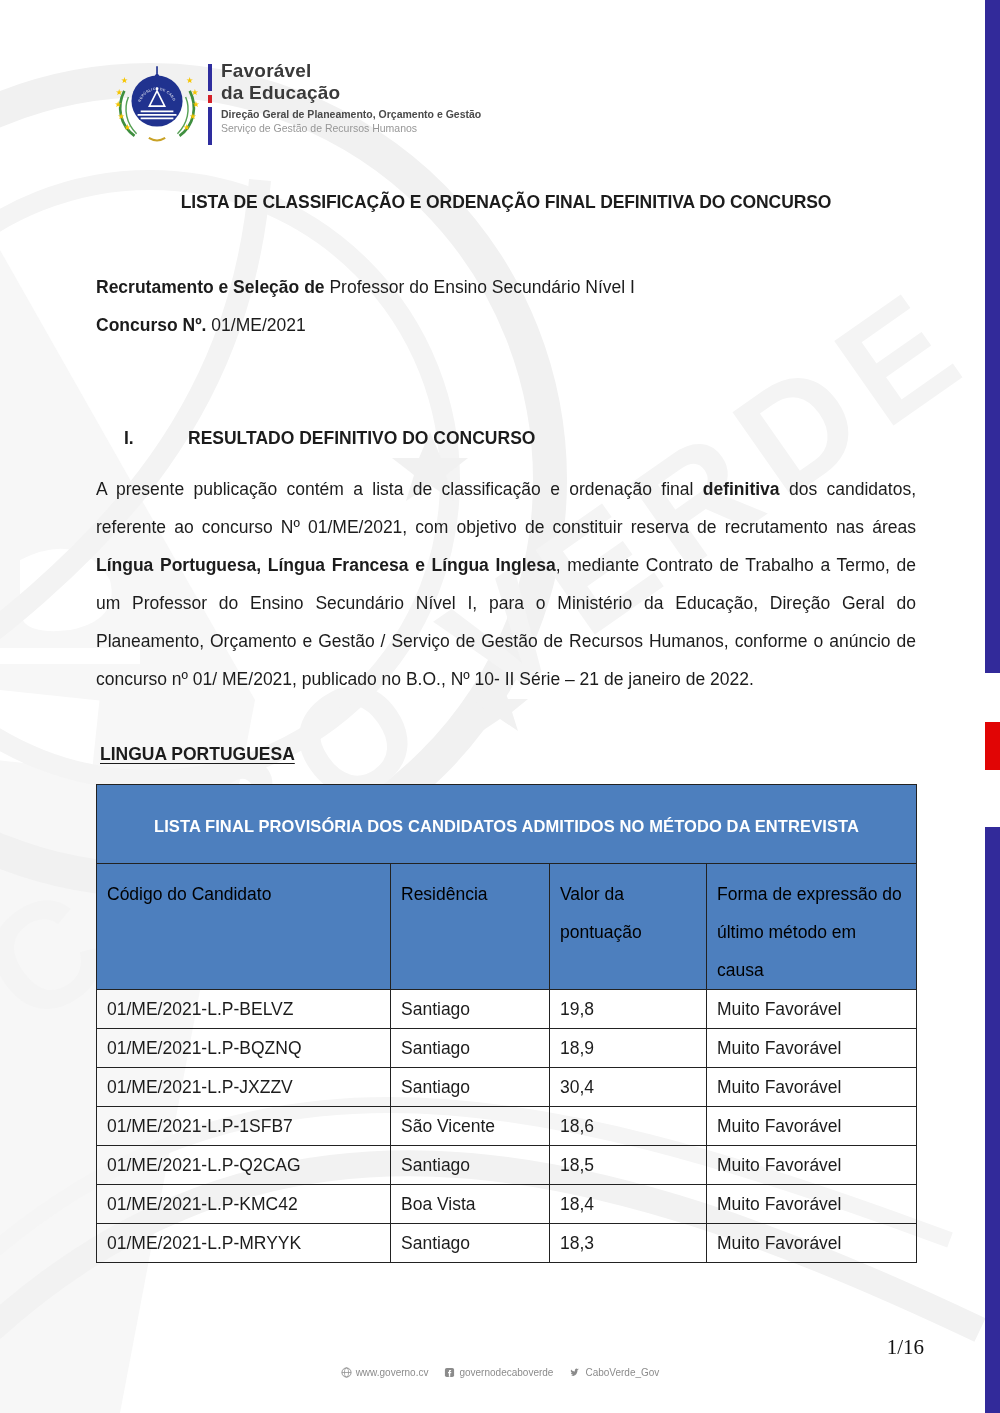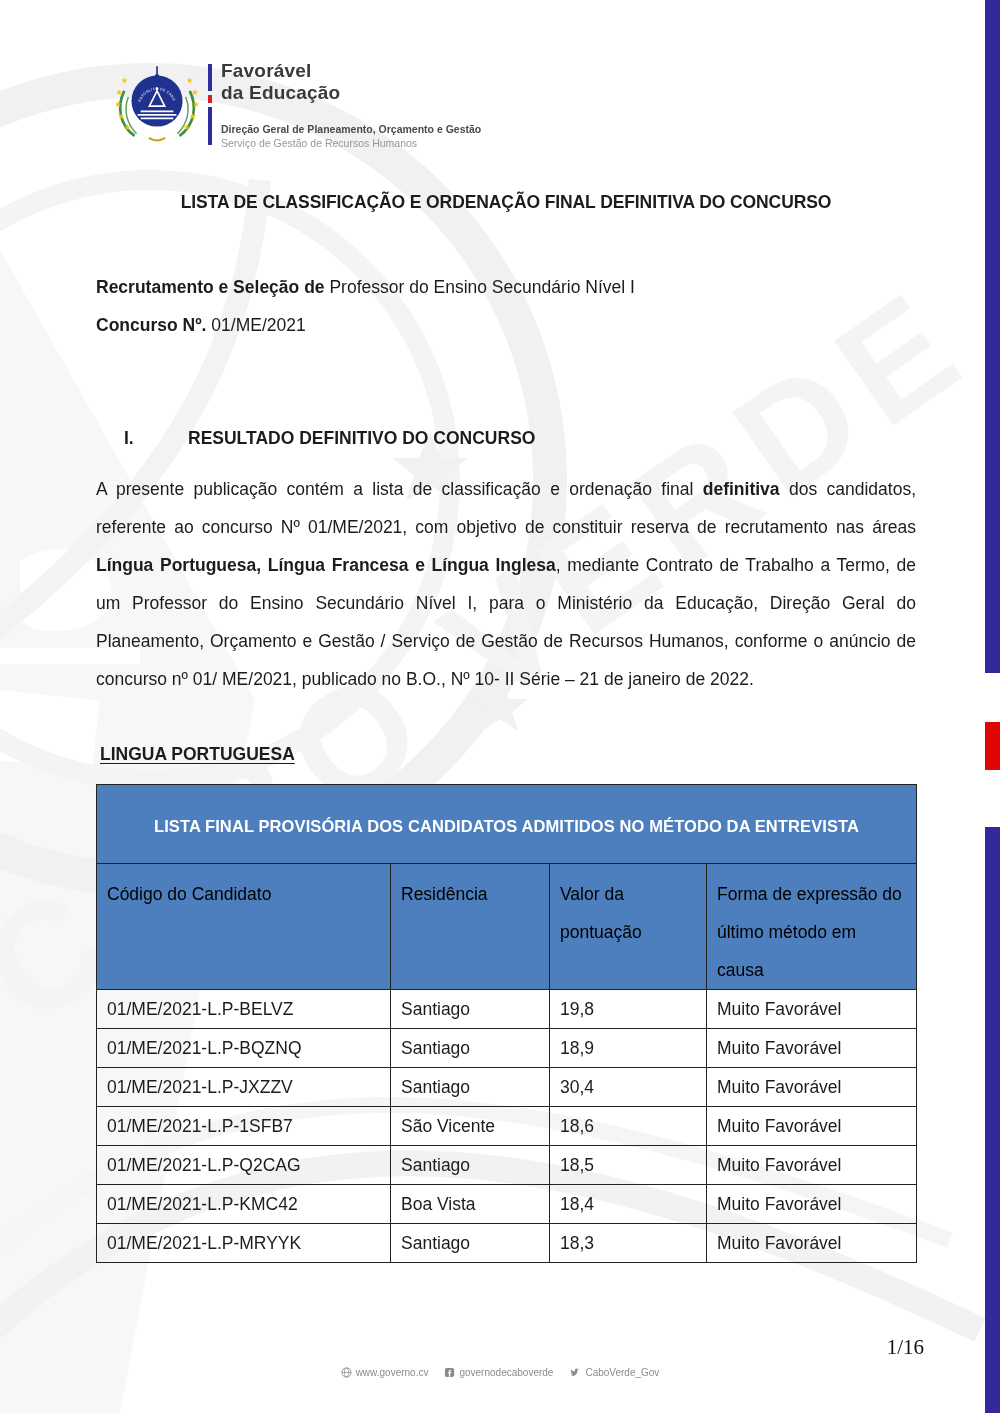--- a/index.html
+++ b/index.html
@@ -13,21 +13,21 @@
 
   .letterhead{position:absolute;left:110px;top:52px;display:flex;align-items:flex-start;z-index:3;}
   .emblem{width:92px;height:92px;}
   .lh-divider{display:flex;flex-direction:column;margin:12px 0 0 6px;width:4px;}
   .lh-divider .seg-blue1{height:27px;background:#2e2d9e;}
   .lh-divider .seg-gap{height:4px;}
   .lh-divider .seg-red{height:8px;background:#d42027;width:4px;}
   .lh-divider .seg-blue2{height:38px;background:#2e2d9e;}
   .lh-text{margin:8px 0 0 9px;line-height:1;}
   .ministry-name{font-size:19px;font-weight:bold;color:#3a3a3a;line-height:22px;letter-spacing:.2px;}
-  .dept1{font-size:10.5px;color:#4a4a4a;font-weight:bold;margin-top:20px;}
+  .dept1{font-size:10.5px;color:#4a4a4a;font-weight:bold;margin-top:5px;}
   .dept2{font-size:10.5px;color:#979797;margin-top:3px;}
 
   .content{position:absolute;left:96px;top:0;width:820px;height:1413px;z-index:3;}
   .doc-title{position:absolute;top:192px;left:0;width:100%;text-align:center;
              font-weight:bold;font-size:17.5px;letter-spacing:-.1px;}
   .intro{position:absolute;top:277px;left:0;width:100%;font-size:17.5px;}
   .intro-line{height:37.6px;}
   .section-heading{position:absolute;top:428px;left:28px;font-weight:bold;font-size:17.5px;}
   .section-num{display:inline-block;width:64px;}
   .body-par{position:absolute;top:470px;left:0;width:820px;margin:0;font-size:17.5px;

